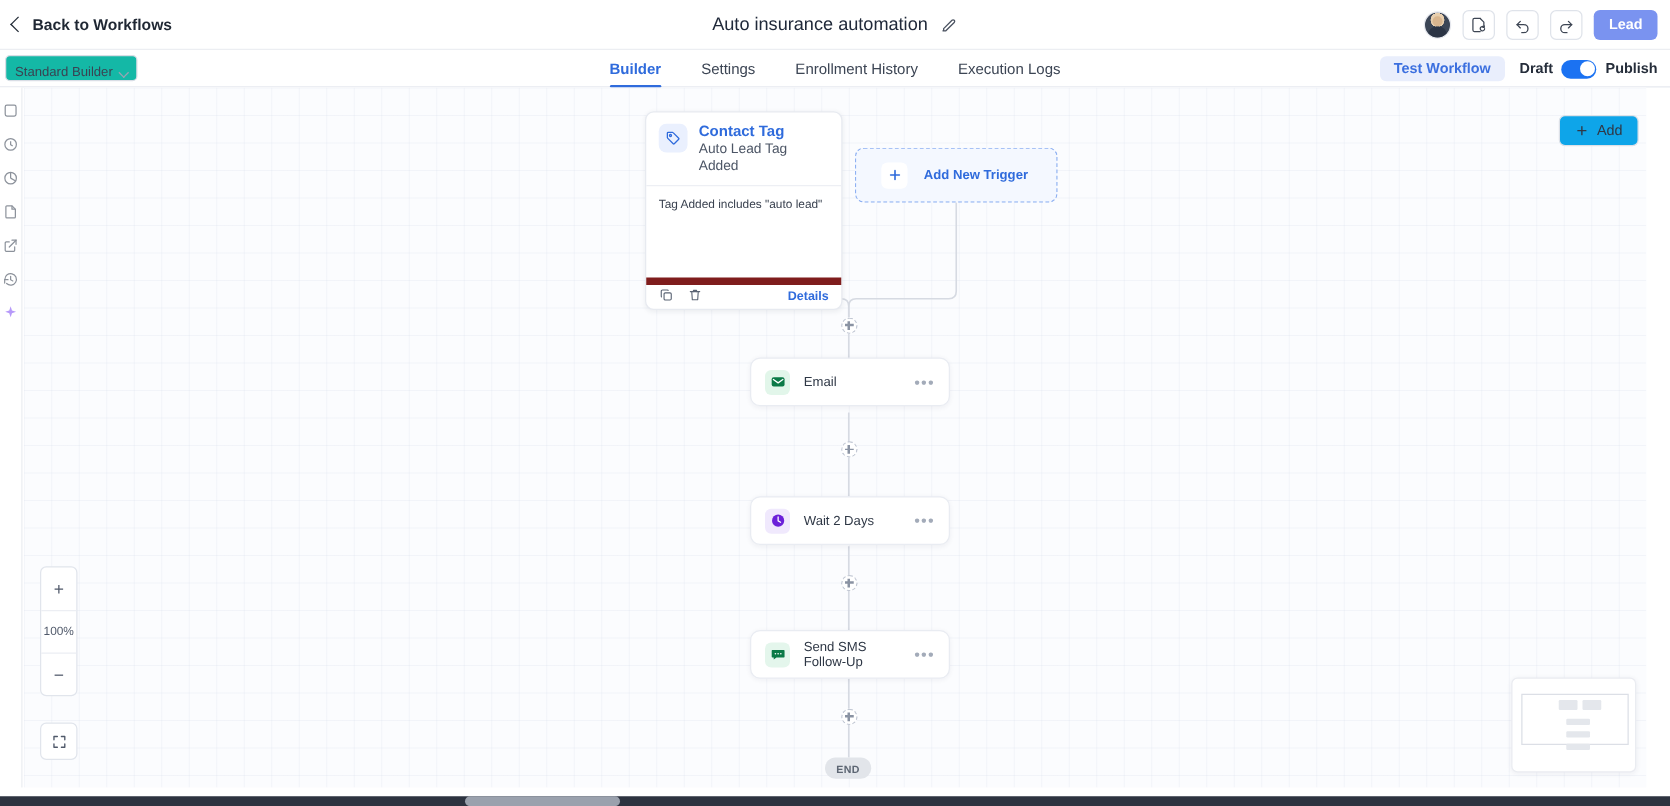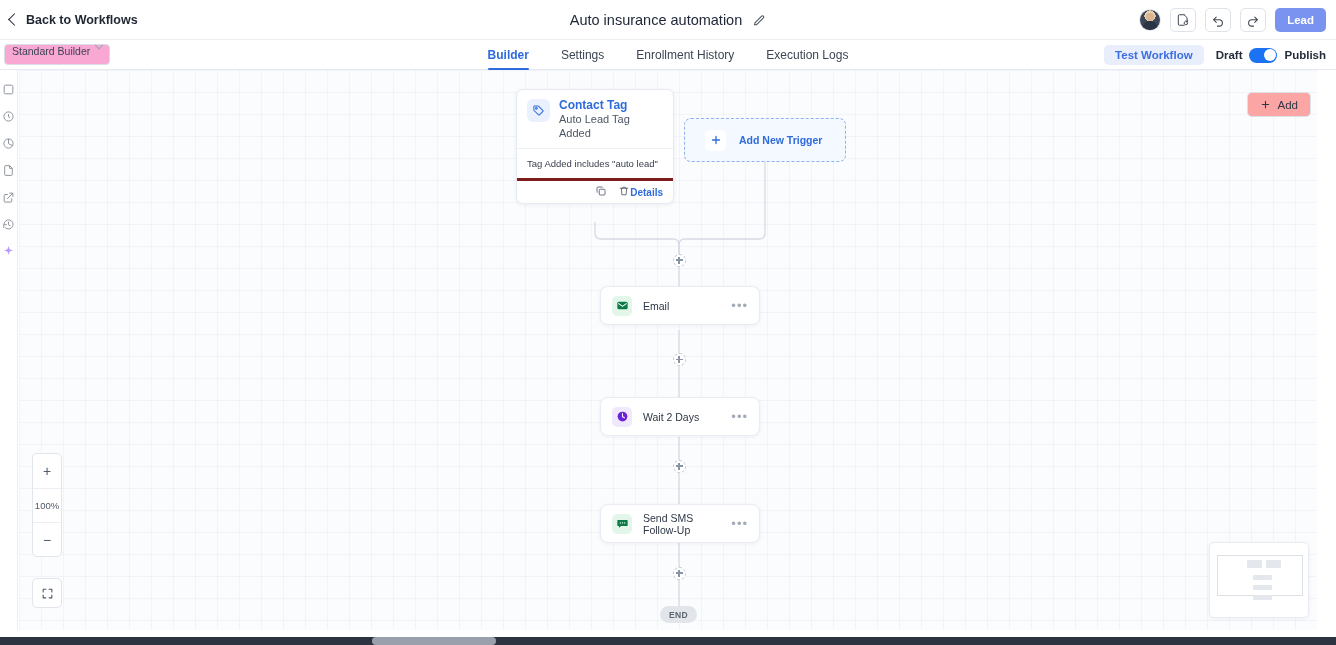--- a/index.html
+++ b/index.html
@@ -59,22 +59,22 @@
     display: flex; align-items: center; cursor: pointer; border: none;
   }
 
   
   .subbar {
     position: absolute; top: 40px; left: 0; width: 1336px; height: 30px;
     background: #ffffff; border-bottom: 1px solid #e6e9ef;
   }
   .builder-select {
     position: absolute; left: 4px; top: 4px; width: 106px; height: 21px;
-    border: 1px solid #d9dde5; border-radius: 4px; background: #f9a8d4;
-    display: flex; align-items: flex-start; justify-content: space-between;
+    border: 1px solid #d9dde5; border-radius: 4px; background: #14b8a6;
+    display: flex; align-items: flex-end; justify-content: space-between;
     padding: 0 7px; font-size: 10.5px; color: #3a4352; cursor: pointer;
   }
   .chev-down {
     width: 6px; height: 6px; border-right: 1.3px solid #9aa3b2;
     border-bottom: 1.3px solid #9aa3b2; transform: rotate(45deg) translate(-2px,-2px);
   }
   .tabs {
     position: absolute; left: 0; right: 0; top: 0; height: 30px;
     display: flex; align-items: center; justify-content: center; gap: 32px;
   }
@@ -120,21 +120,21 @@
   }
   .canvas::before {
     content: ""; position: absolute; inset: 0;
     background-image:
       linear-gradient(to right, rgba(226,231,240,.38) 1px, transparent 1px),
       linear-gradient(to bottom, rgba(226,231,240,.38) 1px, transparent 1px);
     background-size: 22px 22px;
   }
   .add-btn {
     position: absolute; right: 6px; top: 22px; height: 25px; padding: 0 12px;
-    background: #fca5a5; border: 1px solid #dde1e8; border-radius: 5px;
+    background: #0ea5e9; border: 1px solid #dde1e8; border-radius: 5px;
     display: flex; align-items: center; gap: 7px; font-size: 11.5px;
     color: #303846; cursor: pointer; z-index: 6;
   }
 
   
   .edges { position: absolute; left: 0; top: 0; width: 1298px; height: 560px; z-index: 1; }
 
   
   .trigger-card {
     position: absolute; left: 497px; top: 19px; width: 158px;
@@ -145,22 +145,22 @@
   .tc-ico {
     width: 23px; height: 23px; border-radius: 6px; background: #eaf0fe;
     display: flex; align-items: center; justify-content: center; flex: none;
   }
   .tc-title { font-size: 12px; color: #2f6bdc; font-weight: 700; line-height: 13px; }
   .tc-sub { font-size: 11px; color: #4d5666; line-height: 14px; }
   .tc-body {
     border-top: 1px solid #edeff4; padding: 9px 10px; font-size: 9.5px; color: #39414f;
   }
   .tc-foot {
-    border-top: 3px solid #7f1d1d; padding: 6px 10px; height: 25px;
-    display: flex; align-items: center; justify-content: flex-end;
+    border-top: 6px solid #7f1d1d; padding: 6px 10px; height: 25px;
+    display: flex; align-items: center; justify-content: space-between; margin-top: 44px;
   }
   .tc-foot-left { display: flex; align-items: center; gap: 11px; }
   .tc-details { font-size: 10px; color: #2f6bdc; font-weight: 700; cursor: pointer; }
 
   
   .add-trigger {
     position: absolute; left: 665px; top: 48px; width: 162px; height: 44px;
     border: 1.4px dashed #8fb1f2; border-radius: 7px; background: #f4f8ff;
     display: flex; align-items: center; gap: 13px; padding-left: 20px;
     cursor: pointer; z-index: 4;

